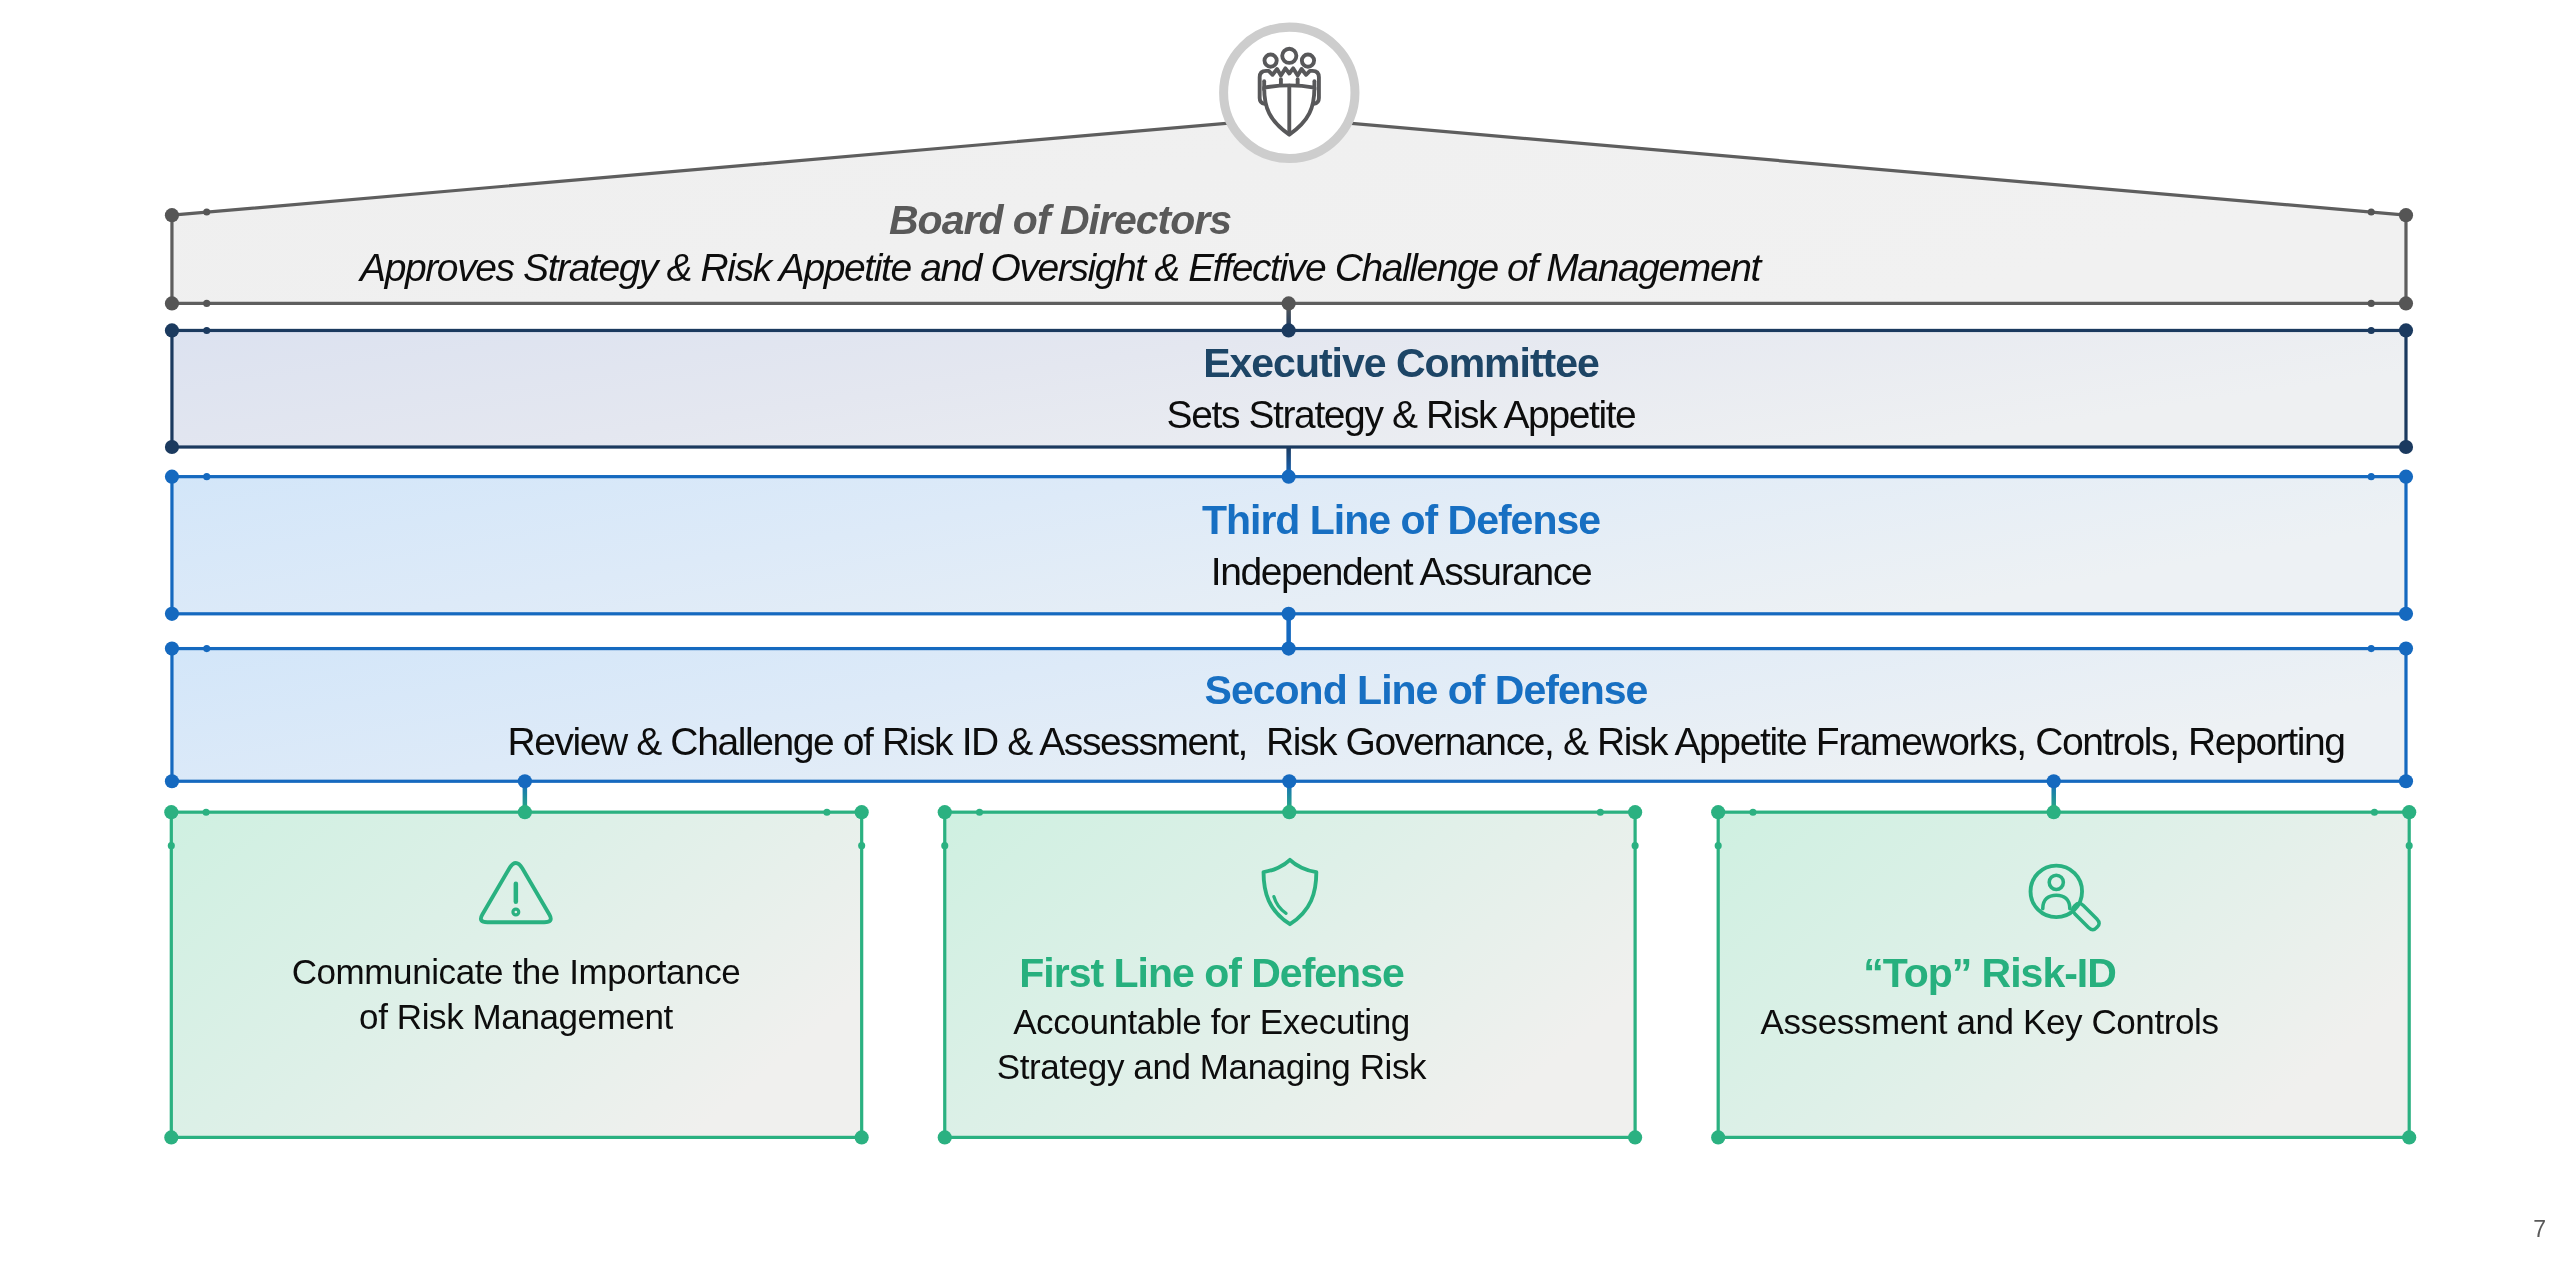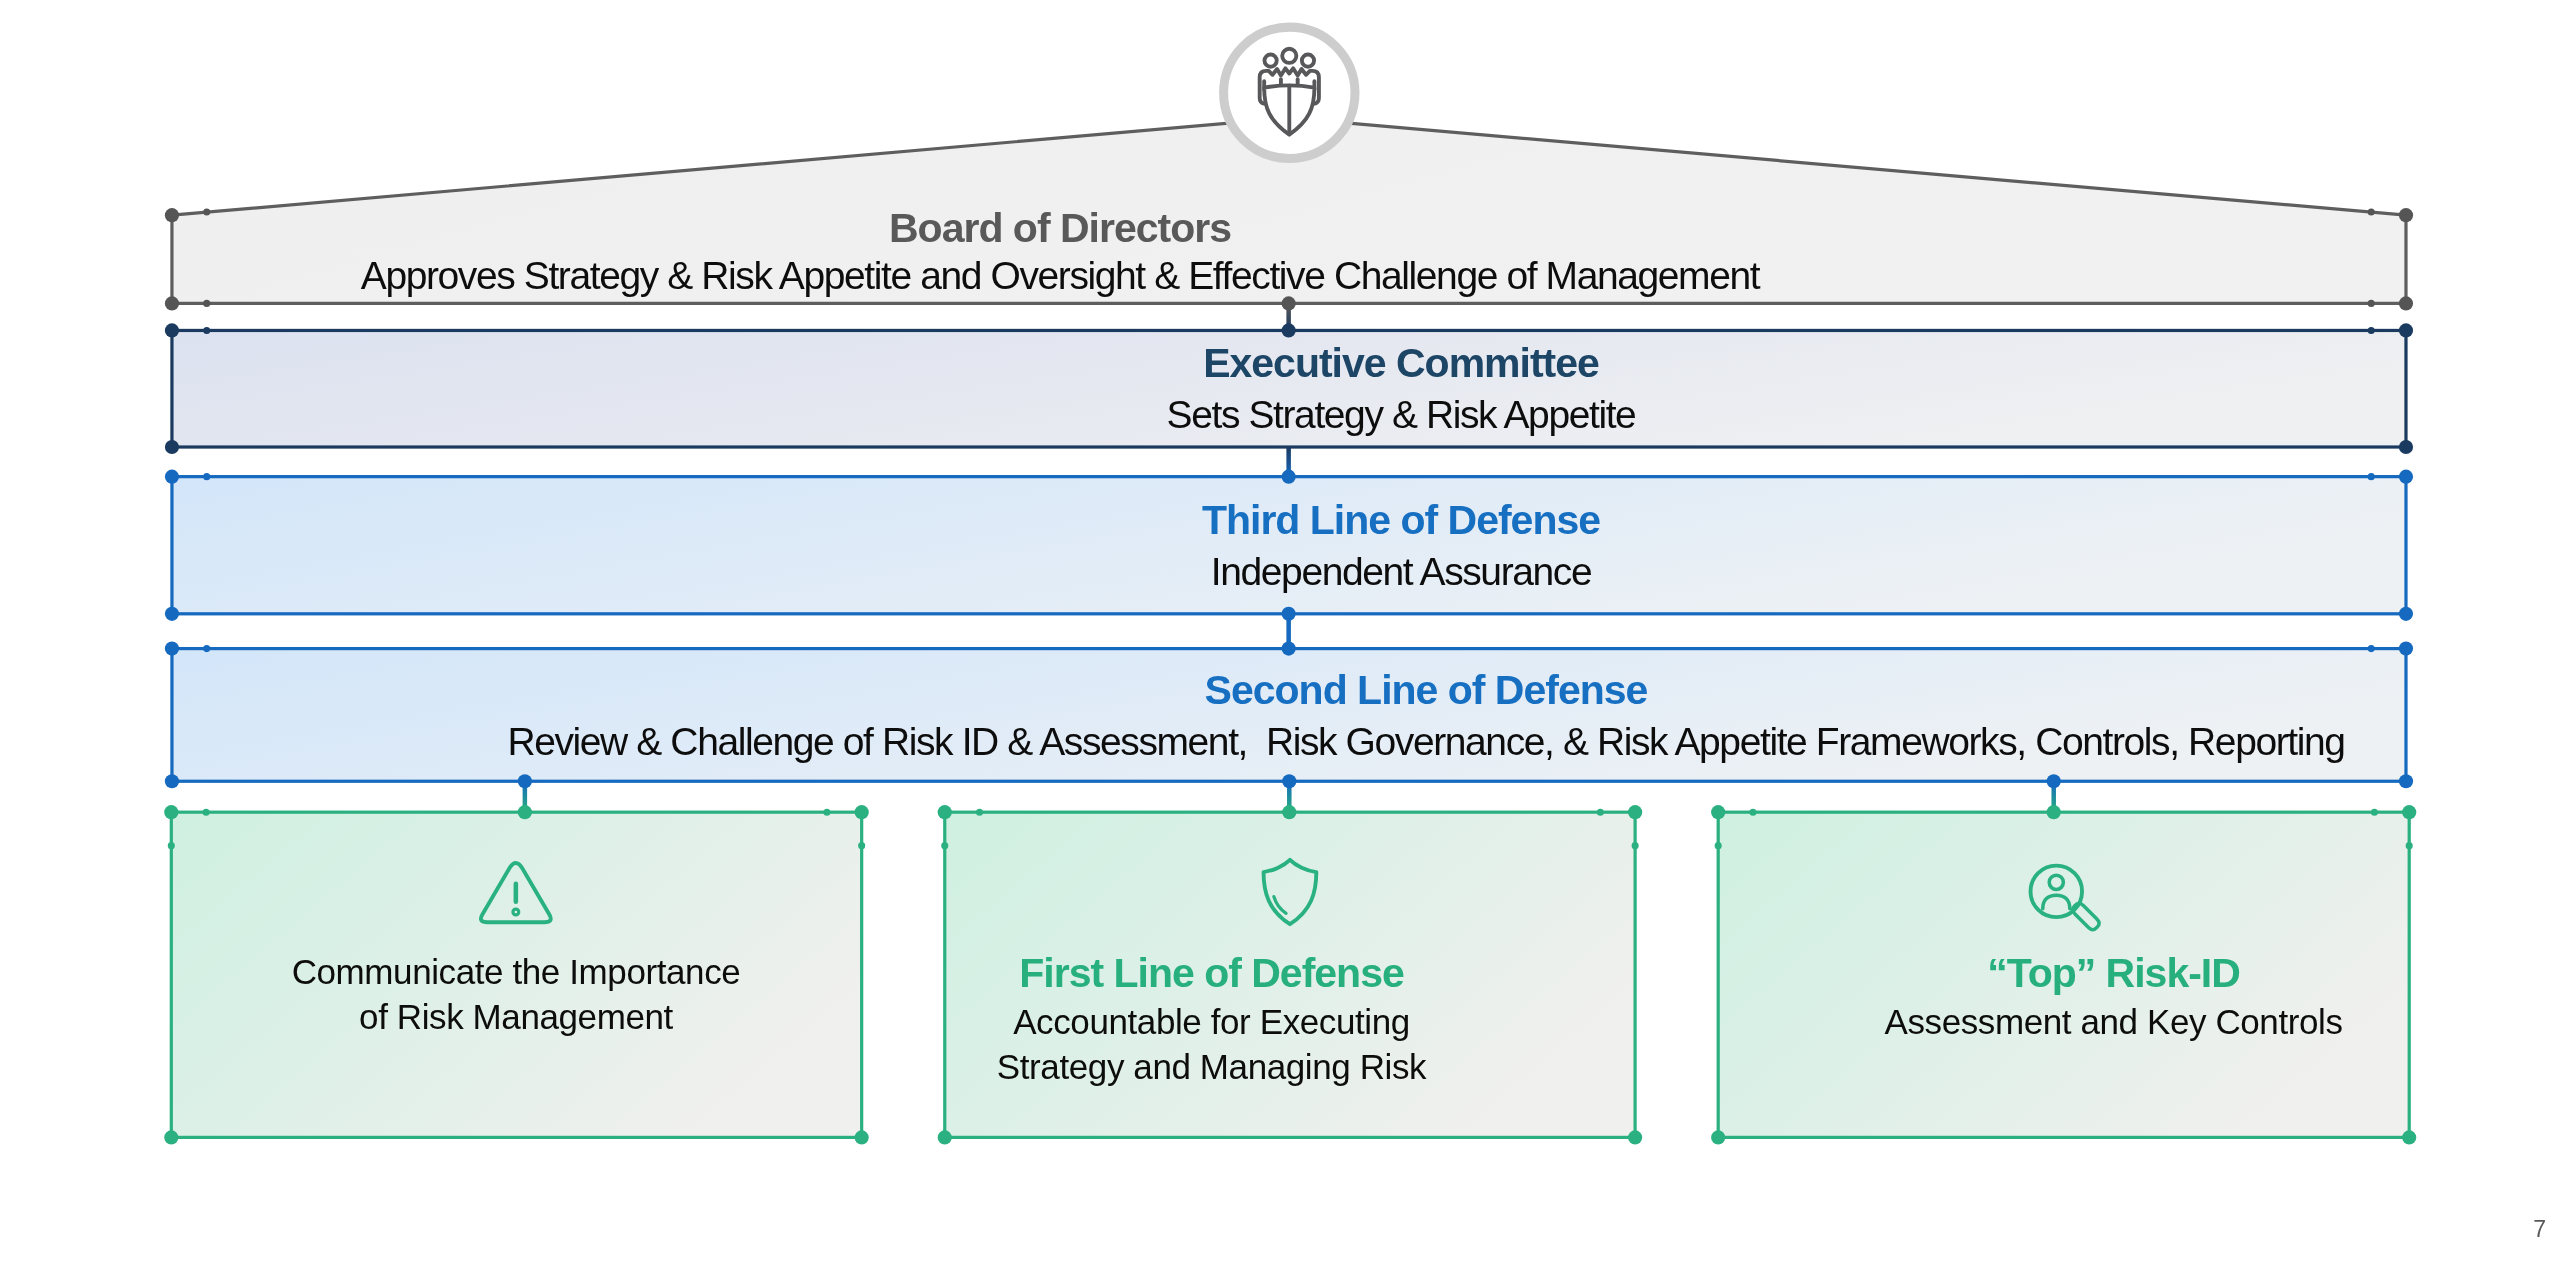--- a/index.html
+++ b/index.html
@@ -2,35 +2,35 @@
 <html style="font-size:10.3px"><head>
 <meta charset="utf-8">
 <style>
   html,body{margin:0;padding:0;background:#ffffff;}
   .slide{position:relative;width:2576px;height:1274px;background:#ffffff;overflow:hidden;
          font-family:"Liberation Sans",sans-serif;}
   .art{position:absolute;left:0;top:0;width:2576px;height:1274px;}
   .txt{position:absolute;text-align:center;}
   .ttl{font-weight:700;font-size:41px;line-height:52px;letter-spacing:-1px;}
   .sub{font-weight:400;font-size:39px;line-height:52px;letter-spacing:-1.4px;color:#0d0d0d;white-space:pre-line;text-align:center;}
-  .roofTxt{left:172px;width:1776px;top:204px;}
+  .roofTxt{left:172px;width:1776px;top:196px;font-style:italic;}
   .roofTxt .ttl{line-height:48px;color:#595959;}
   .roofTxt .sub{line-height:48px;}
   .rowTxt{left:172px;width:2458px;display:flex;flex-direction:column;justify-content:center;}
   .execTxt{top:330px;height:117px;}
   .execTxt .ttl{color:#1d4566;}
   .thirdTxt{top:477px;height:137px;}
   .secondTxt{top:649px;height:133px;margin-left:25px;}
   .blueTtl{color:#176fc2;}
   .greenTxt{top:948px;}
   .greenTxt .ttl{line-height:50px;color:#27b07e;}
   .greenTxt .sub{font-size:35px;line-height:45px;letter-spacing:-0.4px;margin-top:0.6px;}
   .gt1{left:171px;width:690px;}
   .gt2{left:900px;width:623px;}
-  .gt3{left:1768px;width:691px;}
+  .gt3{left:1644px;width:691px;}
   .pageNum{right:30px;top:1216px;font-size:23px;line-height:26px;color:#595959;text-align:right;}
 </style>
 </head>
 <body>
 
 <div class="slide">
 
 <svg class="art" viewBox="0 0 4000 1978">
   <defs>
     <linearGradient id="gExec" x1="0" y1="0" x2="1" y2="0.35">

